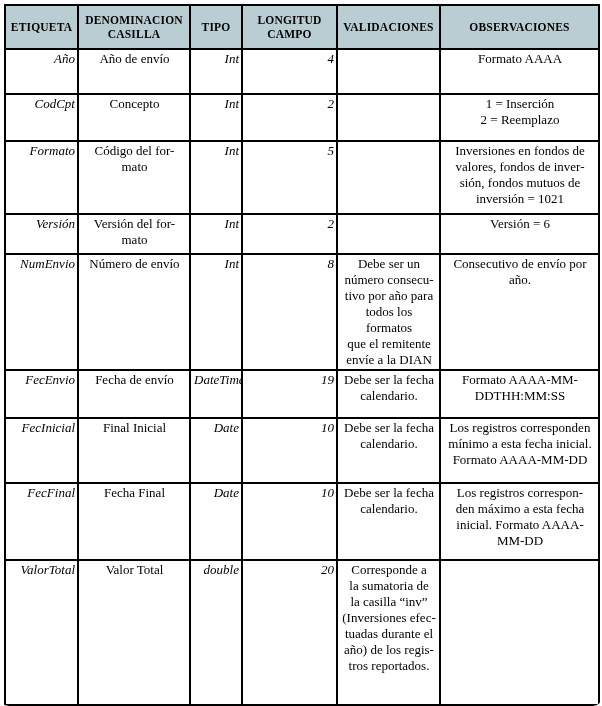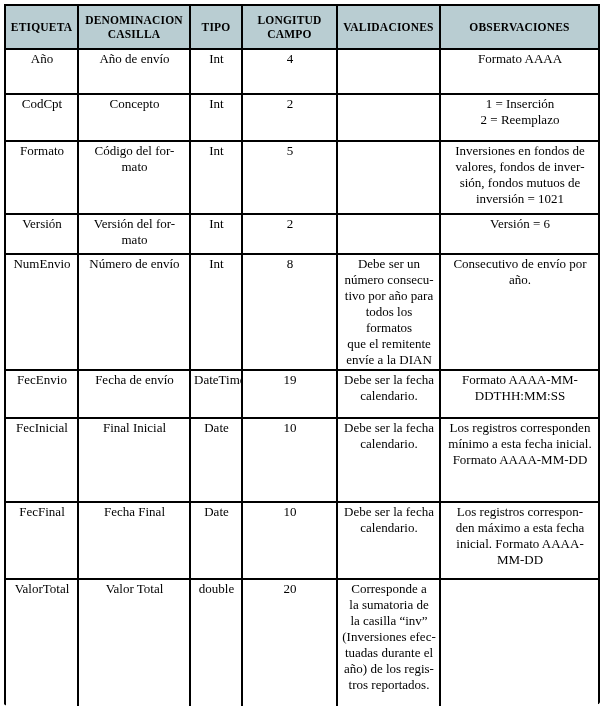--- a/index.html
+++ b/index.html
@@ -39,33 +39,33 @@
     white-space: pre-line;
     letter-spacing: 0.2px;
   }
   table.spec td {
     font-size: 13px;
     line-height: 16px;
     vertical-align: top;
     padding: 1px 2px 1px 3px;
     white-space: pre-line;
   }
-  td.c { text-align: center; }
+  td.c { text-align: right; font-style: italic; }
   td.l { text-align: center; }
   td.vpad8 { padding-top: 9px; }
   td.vpad6 { padding-top: 7px; }
   
   tr.hrow       { height: 44px; }
   tr.r-ano      { height: 45px; }
   tr.r-codcpt   { height: 47px; padding-left: 15px; }
   tr.r-formato  { height: 73px; }
   tr.r-version  { height: 40px; }
   tr.r-numenvio { height: 112px; }
   tr.r-fecenvio { height: 48px; }
-  tr.r-fecini   { height: 84px; }
+  tr.r-fecini   { height: 65px; }
   tr.r-fecfin   { height: 77px; padding-left: 9px; }
   tr.r-valor    { height: 145px; }
 </style>
 </head>
 <body>
 
 <div class="page">
   <table class="spec">
     <colgroup>
       <col style="width:73px">

